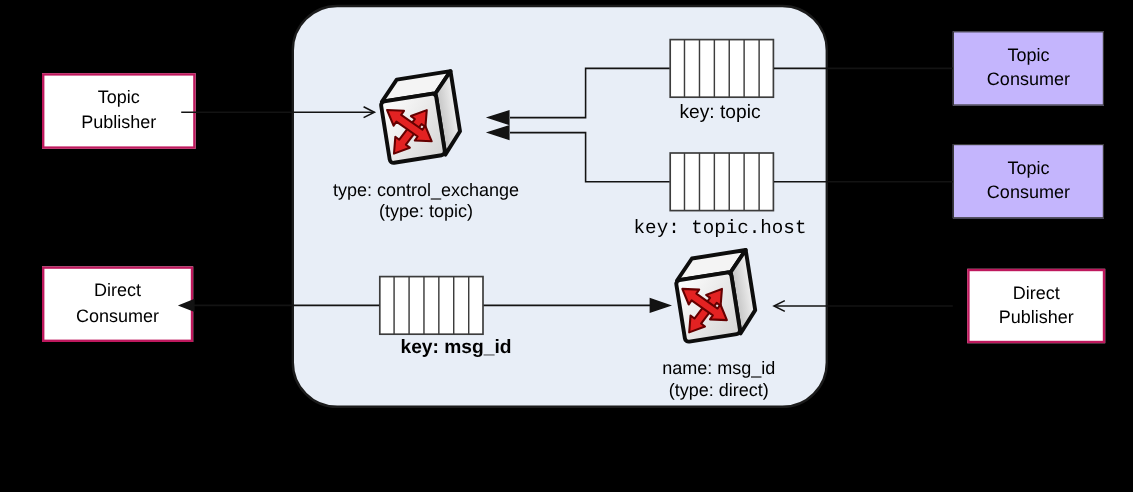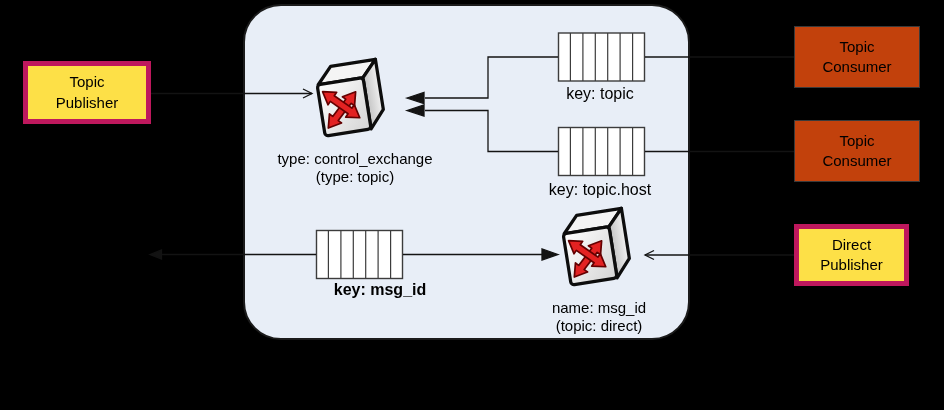--- a/index.html
+++ b/index.html
@@ -3,46 +3,49 @@
 <meta charset="utf-8">
 <style>
   html,body{margin:0;padding:0;background:#000;}
   .stage{position:relative;width:944px;height:410px;background:#000000;
          font-family:"Liberation Sans",sans-serif;overflow:hidden;color:#000;}
   .broker{position:absolute;left:243px;top:4px;width:447px;height:336px;
           background:#e8eef7;border:2px solid #1b1b1b;border-radius:38px;box-sizing:border-box;}
   .node{position:absolute;display:flex;align-items:center;justify-content:center;
         text-align:center;font-size:15px;line-height:1.35;box-sizing:border-box;}
   .node .lbl{display:block;width:94px;}
-  .node-red{background:#fde047;border:5px solid #be185d;box-shadow:0 0 0 1px #000;}
-  .node-blue{background:#c2410c;border:1px solid #3a3a3a;}
+  .node-red{background:#ffffff;border:2px solid #be185d;box-shadow:0 0 0 1px #000;margin-left:12px;}
+  .node-blue{background:#c4b5fd;border:1px solid #3a3a3a;}
   #node-topic-publisher{left:23px;top:61px;width:128px;height:63px;}
   #node-direct-consumer{left:23px;top:222px;width:126px;height:63px;}
   #node-topic-consumer-1{left:794px;top:26px;width:126px;height:62px;}
   #node-topic-consumer-2{left:794px;top:120px;width:126px;height:62px;}
   #node-direct-publisher{left:794px;top:224px;width:115px;height:62px;}
   .qlabel{position:absolute;transform:translateX(-50%);font-size:16px;white-space:nowrap;}
   #label-queue-topic{left:600px;top:85px;}
-  #label-queue-topic-host{left:600px;top:181px;}
+  #label-queue-topic-host{left:600px;top:181px;font-family:Liberation Mono, monospace;}
   #label-queue-msg-id{left:380px;top:281px;font-weight:bold;}
   .exlabel{position:absolute;transform:translateX(-50%);font-size:15px;line-height:18px;
            text-align:center;white-space:nowrap;}
   #label-exchange-control{left:355px;top:150px;}
   #label-exchange-direct{left:599px;top:299px;}
   svg.overlay{position:absolute;left:0;top:0;pointer-events:none;}
 </style>
 </head>
 <body>
 
 <div class="stage">
 
   <div class="broker"></div>
 
   <div class="node node-red" id="node-topic-publisher">
     <span class="lbl">Topic Publisher</span>
+  </div>
+  <div class="node node-red" id="node-direct-consumer">
+    <span class="lbl">Direct Consumer</span>
   </div>
   <div class="node node-blue" id="node-topic-consumer-1">
     <span class="lbl">Topic Consumer</span>
   </div>
   <div class="node node-blue" id="node-topic-consumer-2">
     <span class="lbl">Topic Consumer</span>
   </div>
   <div class="node node-red" id="node-direct-publisher">
     <span class="lbl">Direct Publisher</span>
   </div>
@@ -50,21 +53,21 @@
   <div class="qlabel" id="label-queue-topic">key: topic</div>
   <div class="qlabel" id="label-queue-topic-host">key: topic.host</div>
   <div class="qlabel" id="label-queue-msg-id">key: msg_id</div>
 
   <div class="exlabel" id="label-exchange-control">
     <div>type: control_exchange</div>
     <div>(type: topic)</div>
   </div>
   <div class="exlabel" id="label-exchange-direct">
     <div>name: msg_id</div>
-    <div>(topic: direct)</div>
+    <div>(type: direct)</div>
   </div>
 
   <svg class="overlay" width="944" height="410" viewBox="0 0 944 410">
     <defs>
       <linearGradient id="gFront" x1="0" y1="0" x2="1" y2="1">
         <stop offset="0" stop-color="#ffffff"></stop>
           <stop offset="1" stop-color="#d4d4d4"></stop>
       </linearGradient>
       <linearGradient id="gSide" x1="0" y1="0" x2="1" y2="0">
         <stop offset="0" stop-color="#c3c3c3"></stop>

